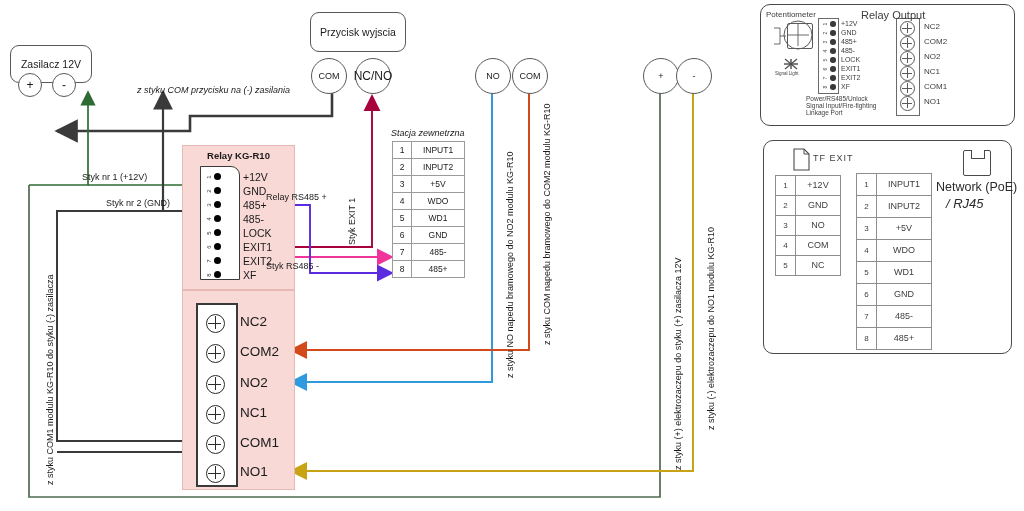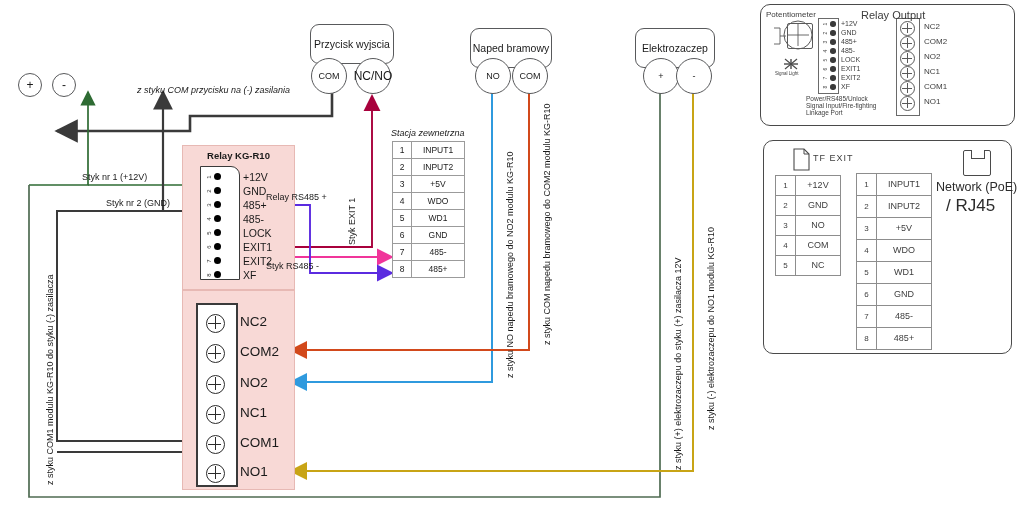--- a/index.html
+++ b/index.html
@@ -136,50 +136,47 @@
 
     <path d="M239,205 L310,205 L310,273 L392,273" fill="none" stroke="#5b2be0" stroke-width="1.9" marker-end="url(#ah-purple)"></path>
 
     <path d="M492,92 L492,382 L291,382" fill="none" stroke="#2f9ade" stroke-width="2.0" marker-end="url(#ah-blue)"></path>
 
     <path d="M529,92 L529,350 L291,350" fill="none" stroke="#d2491b" stroke-width="2.0" marker-end="url(#ah-orange)"></path>
 
     <path d="M693,92 L693,471 L291,471" fill="none" stroke="#c8a415" stroke-width="2.0" marker-end="url(#ah-olive)"></path>
   </svg>
 
+  <div class="node devbox" style="left:10px;top:45px;width:82px;height:38px;">
+    <span>Zasilacz 12V</span>
+  </div>
   <div class="term small" style="left:18px;top:73px;width:22px;height:22px;">
     <span>+</span>
   </div>
   <div class="term small" style="left:52px;top:73px;width:22px;height:22px;">
     <span>-</span>
   </div>
 
-  <div class="node devbox" style="left:310px;top:24px;width:84px;height:40px;">
+  <div class="node devbox" style="left:310px;top:12px;width:96px;height:40px;">
     <span>Przycisk wyjscia</span>
   </div>
   <div class="term" style="left:311px;top:58px;width:34px;height:34px;">
     <span>COM</span>
   </div>
   <div class="term small" style="left:355px;top:58px;width:34px;height:34px;">
     <span>NC/NO</span>
   </div>
 
-  <div class="node devbox" style="left:470px;top:28px;width:82px;height:40px;">
-    <span>Naped bramowy</span>
-  </div>
   <div class="term" style="left:475px;top:58px;width:34px;height:34px;">
     <span>NO</span>
   </div>
   <div class="term" style="left:512px;top:58px;width:34px;height:34px;">
     <span>COM</span>
   </div>
 
-  <div class="node devbox" style="left:635px;top:28px;width:80px;height:40px;">
-    <span>Elektrozaczep</span>
-  </div>
   <div class="term" style="left:643px;top:58px;width:34px;height:34px;">
     <span>+</span>
   </div>
   <div class="term" style="left:676px;top:58px;width:34px;height:34px;">
     <span>-</span>
   </div>
 
   <div class="node pinkbox" style="left:182px;top:145px;width:113px;height:145px;"></div>
   <div class="node pinkbox" style="left:182px;top:290px;width:113px;height:200px;"></div>
   <div class="pinktitle" style="left:182px;top:150px;width:113px;">Relay KG-R10</div>
@@ -462,15 +459,15 @@
       <td class="n">8</td>
       <td class="v">485+</td>
         </tr>
   </tbody>
     </table>
 
   <div class="rjicon" style="left:963px;top:150px;">
     <div class="rjnotch"></div>
   </div>
   <div class="ptxt" style="left:936px;top:180px;font-size:12.5px;color:#2b2b2b;">Network (PoE)</div>
-  <div class="ptxt" style="left:946px;top:196px;font-size:17px;color:#2b2b2b;">/ RJ45</div>
+  <div class="ptxt" style="left:946px;top:196px;font-size:13px;color:#2b2b2b;font-style:italic;">/ RJ45</div>
 
 </div>
 
 </body></html>

